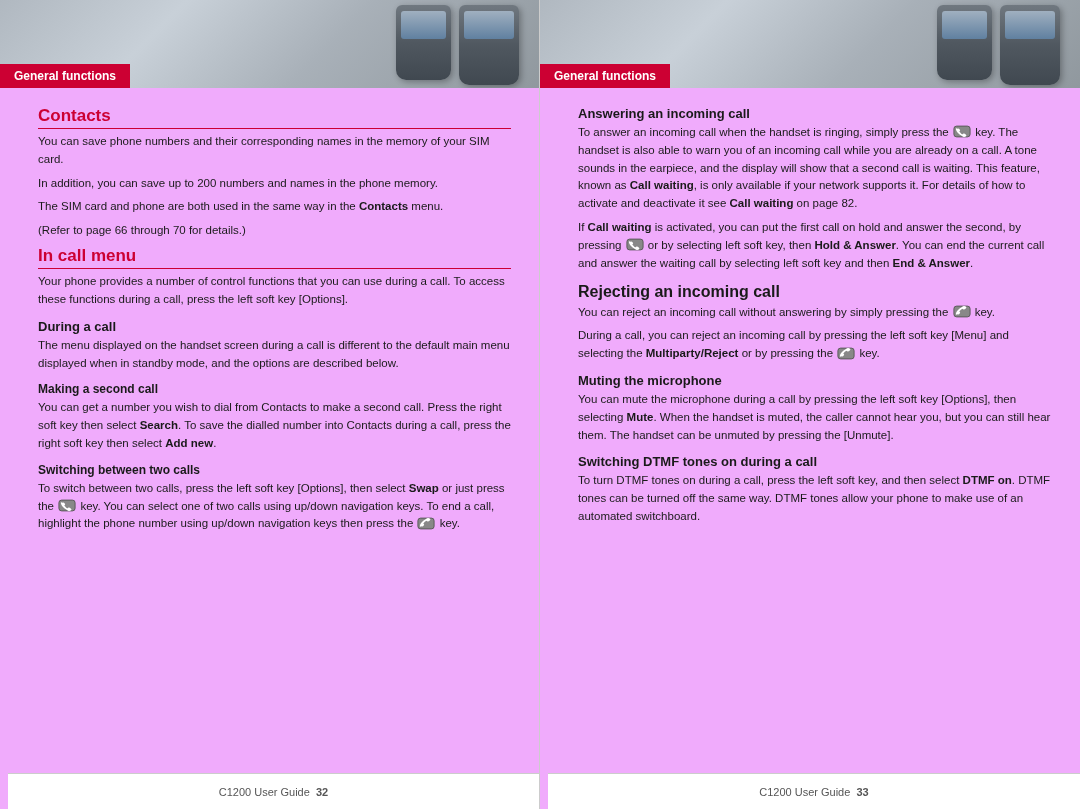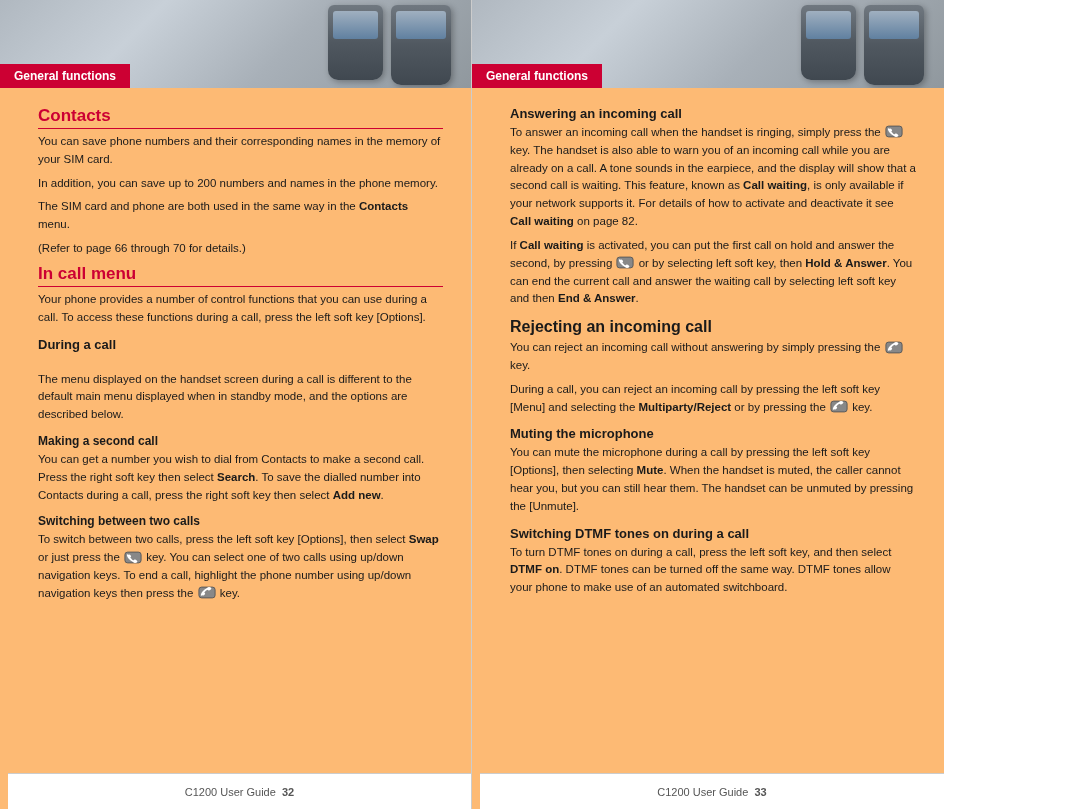--- a/index.html
+++ b/index.html
@@ -14,24 +14,24 @@
     }
     .page-spread {
       width: 1080px;
       height: 809px;
       display: flex;
       background: #fff;
       position: relative;
       overflow: hidden;
     }
     .page {
-      width: 472px;
+      width: 540px;
       height: 809px;
       position: relative;
-      background: #fdba74;
+      background: #f0abfc;
       overflow: hidden;
     }
     .page-left {
       border-right: 1px solid #ccc;
     }
     
     .header-bar {
       position: absolute;
       top: 0;
       left: 0;
@@ -72,21 +72,21 @@
       color: #cc0033;
       margin-bottom: 4px;
       border-bottom: 1.5px solid #cc0033;
       padding-bottom: 2px;
     }
     .subsection-title {
       font-size: 13px;
       font-weight: bold;
       color: #1a1a1a;
       margin-top: 10px;
-      margin-bottom: 19px;
+      margin-bottom: 3px;
     }
     .bold-label {
       font-size: 12px;
       font-weight: bold;
       color: #1a1a1a;
       margin-top: 10px;
       margin-bottom: 3px;
     }
     p {
       font-size: 11.5px;

